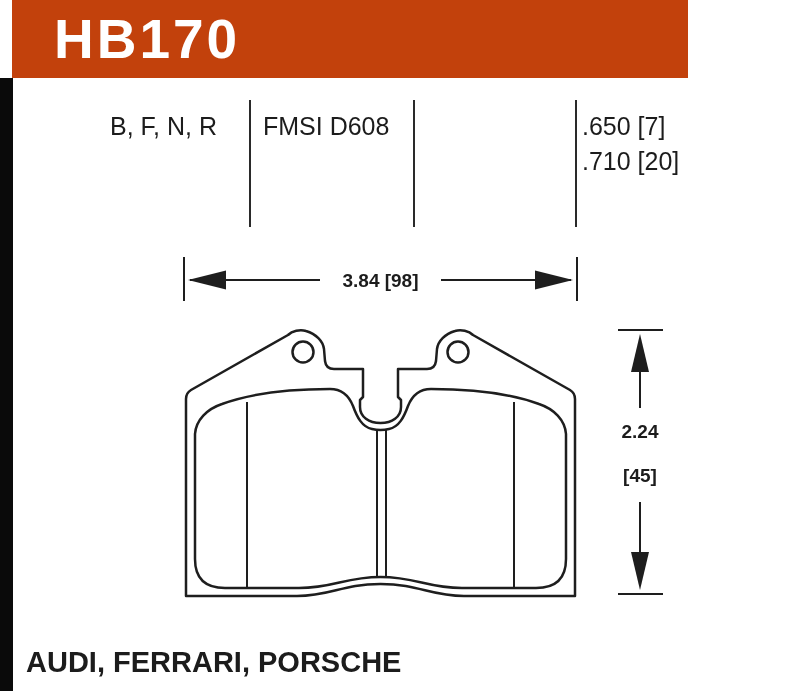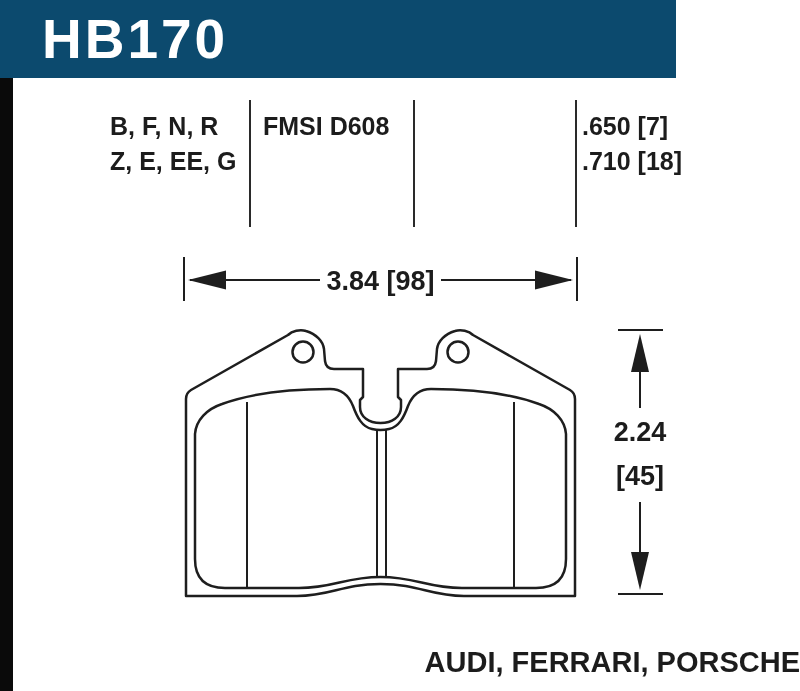--- a/index.html
+++ b/index.html
@@ -4,37 +4,37 @@
 <style>
   html,body{margin:0;padding:0;}
   body{
     width:800px;height:691px;position:relative;overflow:hidden;
     background:#ffffff;
     font-family:"Liberation Sans","DejaVu Sans",sans-serif;
     color:#1a1a1a;
   }
   .abs{position:absolute;}
   
-  .header-band{left:0;top:0;width:676px;height:78px;background:#0c4a6e;}
+  .header-band{left:12px;top:0;width:676px;height:78px;background:#c2410c;}
   .left-strip{left:0;top:78px;width:13px;height:613px;background:#0a0a0a;}
   .part-number{
     left:42px;top:9px;color:#ffffff;font-weight:bold;font-size:55px;
     line-height:60px;letter-spacing:3px;white-space:nowrap;
   }
   
   .vline{width:2px;background:#2a2a2a;top:100px;height:127px;}
-  .tcol{top:109px;font-weight:bold;font-size:25px;line-height:35px;white-space:nowrap;color:#1c1c1c;}
+  .tcol{top:109px;font-weight:normal;font-size:25px;line-height:35px;white-space:nowrap;color:#1c1c1c;}
   
   .dim-label{
-    font-weight:bold;font-size:27px;color:#1c1c1c;white-space:nowrap;
+    font-weight:bold;font-size:19px;color:#1c1c1c;white-space:nowrap;
     text-align:center;line-height:32px;
   }
   
   .apps{
-    left:26px;top:646px;width:774px;text-align:right;
+    left:26px;top:646px;width:774px;text-align:left;
     font-weight:bold;font-size:29px;color:#1c1c1c;white-space:nowrap;
   }
   svg{position:absolute;left:0;top:0;}
   .draw{fill:none;stroke:#1e1e1e;stroke-width:2.5;stroke-linejoin:round;stroke-linecap:round;}
   .thin{fill:none;stroke:#1e1e1e;stroke-width:2;}
   .dimline{fill:none;stroke:#1e1e1e;stroke-width:2;}
   .arrow{fill:#1e1e1e;stroke:none;}
 </style>
 </head>
 <body>
@@ -43,28 +43,27 @@
   <div class="abs part-number">HB170</div>
 </div>
 <div class="abs left-strip"></div>
 
 <div class="abs vline" style="left:249px"></div>
 <div class="abs vline" style="left:413px"></div>
 <div class="abs vline" style="left:575px"></div>
 
 <div class="abs tcol" style="left:110px">
   <div>B, F, N, R</div>
-  <div>Z, E, EE, G</div>
 </div>
 <div class="abs tcol" style="left:263px">
   <div>FMSI D608</div>
 </div>
 <div class="abs tcol" style="left:582px">
   <div>.650 [7]</div>
-  <div>.710 [18]</div>
+  <div>.710 [20]</div>
 </div>
 
 <svg width="800" height="691" viewBox="0 0 800 691">
 
   <g>
     <path class="dimline" d="M184,257 L184,301"></path>
     <path class="dimline" d="M577,257 L577,301"></path>
     <path class="dimline" d="M190,280 L320,280"></path>
     <path class="dimline" d="M441,280 L571,280"></path>
     <polygon class="arrow" points="188,280 226,270.5 226,289.5"></polygon>

